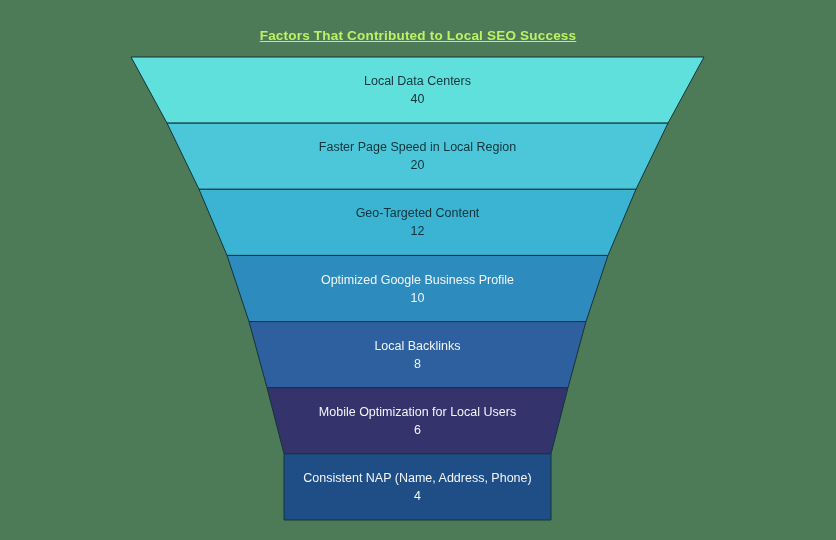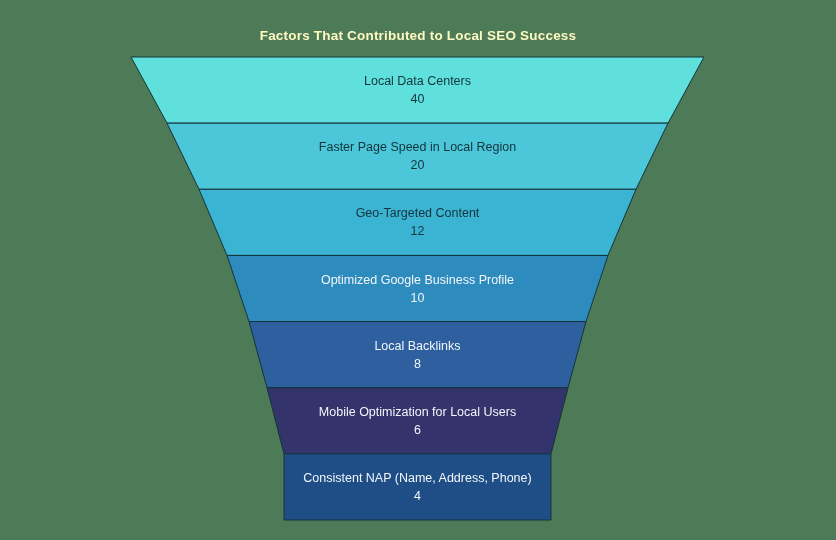--- a/index.html
+++ b/index.html
@@ -32,21 +32,21 @@
   }
   .seg-value {
     font-size: 12.5px;
     font-family: "Liberation Sans", "DejaVu Sans", sans-serif;
   }
 </style>
 </head>
 <body style="background: rgb(78, 123, 87);">
 
 <div class="canvas">
-  <div class="chart-title" style="color: #fef9c3;">Factors That Contributed to Local SEO Success</div>
+  <div class="chart-title" style="color: #bef264; text-decoration: underline;">Factors That Contributed to Local SEO Success</div>
   <svg id="funnel-svg" width="836" height="540" viewBox="0 0 836 540">
       <polygon points="131,57 704,57 668,123.14285714285714 167,123.14285714285714" fill="#5fe0dd" stroke="#13343b" stroke-width="1"></polygon>
       <text x="417.5" y="85.07142857142857" text-anchor="middle" fill="#13343b" class="seg-label">Local Data Centers</text>
       <text x="417.5" y="103.07142857142857" text-anchor="middle" fill="#13343b" class="seg-value">40</text>
       <polygon points="167,123.14285714285714 668,123.14285714285714 636,189.28571428571428 199,189.28571428571428" fill="#4cc6d9" stroke="#13343b" stroke-width="1"></polygon>
       <text x="417.5" y="151.21428571428572" text-anchor="middle" fill="#13343b" class="seg-label">Faster Page Speed in Local Region</text>
       <text x="417.5" y="169.21428571428572" text-anchor="middle" fill="#13343b" class="seg-value">20</text>
       <polygon points="199,189.28571428571428 636,189.28571428571428 608,255.42857142857142 227,255.42857142857142" fill="#3bb4d3" stroke="#13343b" stroke-width="1"></polygon>
       <text x="417.5" y="217.35714285714283" text-anchor="middle" fill="#13343b" class="seg-label">Geo-Targeted Content</text>
       <text x="417.5" y="235.35714285714283" text-anchor="middle" fill="#13343b" class="seg-value">12</text>

